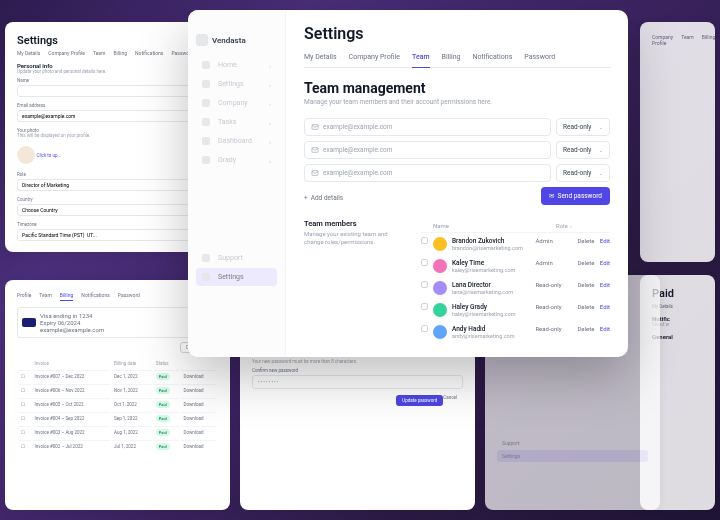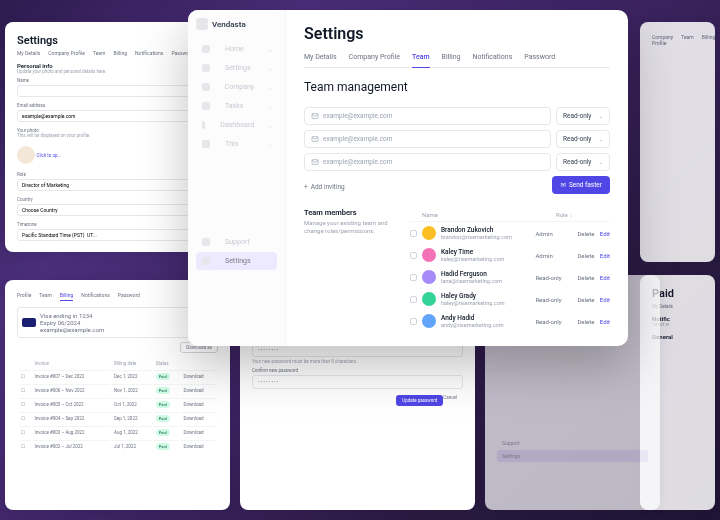--- a/index.html
+++ b/index.html
@@ -37,61 +37,61 @@
 
 
 .bg4{top:22px;right:5px;width:75px;height:240px;opacity:0.85}
 .bg5{top:275px;right:5px;width:75px;height:235px;opacity:0.85}
 .bg6{top:275px;left:485px;width:175px;height:235px;opacity:0.7}
 .bg6 .nav-item{padding:3px 5px;font-size:5px;color:#9ca3af;border-radius:3px}
 .bg6 .nav-item.sel{background:#ede9fe}
 
 
 .modal{position:absolute;left:188px;top:10px;width:440px;background:#fff;border-radius:10px;box-shadow:0 20px 50px rgba(0,0,0,0.25);display:flex;z-index:100}
-.sidebar{width:98px;padding:8px 8px;background:#fcfcfd;border-right:1px solid #f3f4f6;border-radius:10px 0 0 10px}
+.sidebar{width:98px;padding:24px 8px;background:#fcfcfd;border-right:1px solid #f3f4f6;border-radius:10px 0 0 10px}
 .brand{display:flex;align-items:center;gap:4px;margin-bottom:10px}
 .brand-icon{width:12px;height:12px;background:#e5e7eb;border-radius:3px}
 .brand-name{font-size:8px;font-weight:600;color:#374151}
-.nav-item{padding:5px 6px;font-size:7px;color:#c6cad1;filter:blur(0.6px);display:flex;align-items:center;gap:15px;border-radius:4px;margin-bottom:1px}
+.nav-item{padding:5px 6px;font-size:7px;color:#c6cad1;filter:blur(0.6px);display:flex;align-items:center;gap:8px;border-radius:4px;margin-bottom:1px}
 .nav-item .ni-icon{width:8px;height:8px;background:#e5e7eb;border-radius:2px}
 .nav-bottom{margin-top:80px}
 .nav-item.selected{background:#ede9fe;color:#7c7f88;filter:blur(0.4px)}
 .nav-item .chev{margin-left:auto;font-size:6px}
 
 .main{flex:1;padding:14px 18px}
 .main h1{font-size:16px;font-weight:600;color:#111827;margin-bottom:10px}
 .main-tabs{display:flex;gap:12px;border-bottom:1px solid #e5e7eb;margin-bottom:12px}
 .main-tabs .tab{font-size:7px;color:#6b7280;padding-bottom:6px;cursor:pointer}
 .main-tabs .tab.active{color:#4f46e5;border-bottom:1.5px solid #4f46e5;margin-bottom:-1px;font-weight:500}
 
-.section-title{font-size:12px;font-weight:400;color:#111827;margin-bottom:13px}
+.section-title{font-size:14px;font-weight:700;color:#111827;margin-bottom:2px}
 .section-sub{font-size:6.5px;color:#9ca3af;margin-bottom:12px}
 
 .invite-block{display:flex;gap:14px;margin-bottom:14px}
 .invite-left{width:104px}
 .invite-left .it{font-size:7.5px;font-weight:600;color:#111827;margin-bottom:2px}
 .invite-left .is{font-size:6px;color:#9ca3af;line-height:1.4}
 .invite-right{flex:1}
 .invite-row{display:flex;gap:5px;margin-bottom:5px}
 .email-input{flex:1;border:1px solid #e5e7eb;border-radius:4px;padding:4px 6px;font-size:6.5px;color:#9ca3af;display:flex;align-items:center;gap:4px}
 .email-input svg{width:8px;height:8px}
 .role-select{width:54px;border:1px solid #e5e7eb;border-radius:4px;padding:4px 6px;font-size:6.5px;color:#374151;display:flex;align-items:center;justify-content:space-between}
 .role-select .chv{font-size:5px;color:#9ca3af}
 .add-another{font-size:6.5px;color:#6b7280;display:flex;align-items:center;gap:3px;margin-top:4px}
 .send-btn{background:#4f46e5;color:#fff;font-size:6.5px;padding:5px 8px;border-radius:4px;border:none;display:flex;align-items:center;gap:3px;float:right}
 
-.members-block{display:flex;gap:2px;margin-top:8px}
+.members-block{display:flex;gap:13px;margin-top:8px}
 .members-left{width:104px}
 .members-right{flex:1}
 .members-head{display:flex;font-size:6px;color:#9ca3af;padding:3px 0;border-bottom:1px solid #f3f4f6}
 .members-head .c1{width:12px}
 .members-head .c2{flex:1}
 .members-head .c3{width:54px;display:flex;align-items:center;gap:2px}
 .members-head .arr{font-size:5px}
-.member-row{display:flex;align-items:center;padding:4px 0}
+.member-row{display:flex;padding:4px 0}
 .member-row .cb{width:12px}
 .member-row .cb-box{width:7px;height:7px;border:1px solid #d1d5db;border-radius:2px}
 .member-row .avatar{width:14px;height:14px;border-radius:50%;margin-right:5px;background-size:cover}
 .member-row .info{flex:1}
 .member-row .name{font-size:6.5px;color:#111827;font-weight:500}
 .member-row .email{font-size:5.5px;color:#9ca3af}
 .member-row .role{width:42px;font-size:6px;color:#6b7280}
 .member-row .actions{font-size:6px}
 .member-row .del{color:#6b7280;margin-right:4px}
 .member-row .edit{color:#4f46e5}
@@ -268,21 +268,21 @@
           <span>Tasks</span>
           <span class="chev">›</span>
         </div>
         <div class="nav-item">
           <div class="ni-icon"></div>
           <span>Dashboard</span>
           <span class="chev">›</span>
         </div>
         <div class="nav-item">
           <div class="ni-icon"></div>
-          <span>This</span>
+          <span>Grady</span>
           <span class="chev">›</span>
         </div>
       </div>
     <div class="nav-bottom" id="nav-bottom">
         <div class="nav-item ">
           <div class="ni-icon"></div>
           <span>Support</span>
         </div>
         <div class="nav-item selected">
           <div class="ni-icon"></div>
@@ -294,20 +294,21 @@
     <h1>Settings</h1>
     <div class="main-tabs" id="main-tabs">
         <div class="tab ">My Details</div>
         <div class="tab ">Company Profile</div>
         <div class="tab active">Team</div>
         <div class="tab ">Billing</div>
         <div class="tab ">Notifications</div>
         <div class="tab ">Password</div>
       </div>
     <div class="section-title">Team management</div>
+    <div class="section-sub">Manage your team members and their account permissions here.</div>
 
     <div class="invite-block">
       <div class="invite-right">
         <div id="invite-rows">
             <div class="invite-row">
     <div class="email-input">
       <svg viewBox="0 0 24 24" fill="none" stroke="#9ca3af" stroke-width="2">
                   <rect x="3" y="5" width="18" height="14" rx="2"></rect>
                   <path d="m3 7 9 6 9-6"></path>
                 </svg>
@@ -341,25 +342,25 @@
     </div>
     <div class="role-select">
       <span>Read-only</span>
       <span class="chv">⌄</span>
     </div>
   </div>
           </div>
         <div style="display:flex;justify-content:space-between;align-items:center;margin-top:4px">
           <div class="add-another">
             <span>+</span>
-            <span>Add inviting</span>
+            <span>Add details</span>
           </div>
           <button class="send-btn">
             <span>✉</span>
-            <span>Send faster</span>
+            <span>Send password</span>
           </button>
         </div>
       </div>
     </div>
 
     <div class="members-block">
       <div class="members-left">
         <div class="it" style="font-size:7.5px;font-weight:600;color:#111827;margin-bottom:2px">Team members</div>
         <div class="is" style="font-size:6px;color:#9ca3af;line-height:1.4">Manage your existing team and change roles/permissions.</div>
       </div>
@@ -404,21 +405,21 @@
       <span class="del">Delete</span>
       <span class="edit">Edit</span>
     </div>
   </div>
             <div class="member-row">
     <div class="cb">
                 <div class="cb-box"></div>
               </div>
     <div class="avatar av3"></div>
     <div class="info">
-      <div class="name">Hadid Ferguson</div>
+      <div class="name">Lana Director</div>
       <div class="email">lana@risemarketing.com</div>
     </div>
     <div class="role">Read-only</div>
     <div class="actions">
       <span class="del">Delete</span>
       <span class="edit">Edit</span>
     </div>
   </div>
             <div class="member-row">
     <div class="cb">

